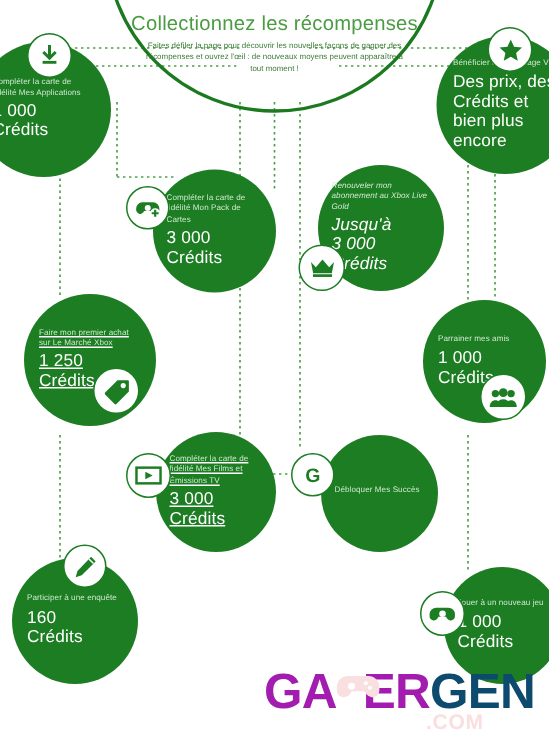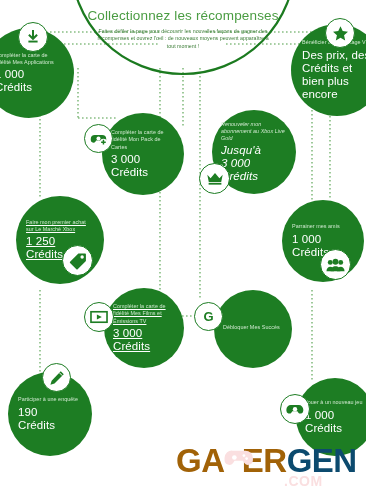--- a/index.html
+++ b/index.html
@@ -80,21 +80,21 @@
   
   #watermark{
     position:absolute;left:176px;top:441px;width:190px;height:55px;
     pointer-events:none;
   }
   #wm-main{
     position:absolute;left:0;top:0;
     font-size:33px;font-weight:bold;letter-spacing:-0.5px;
     line-height:40px;white-space:nowrap;
   }
-  #wm-main .g1{color:#a16207;}
+  #wm-main .g1{color:#a21caf;}
   #wm-main .g2{color:#0c4a6e;}
   #wm-dot{
     position:absolute;left:108px;top:32px;
     font-size:14px;font-weight:bold;color:#fadfe0;letter-spacing:0.5px;
   }
   #wm-pad{position:absolute;left:48px;top:6px;}
 </style>
 </head>
 <body>
 
@@ -276,21 +276,21 @@
     <div class="badge" style="left:194px;top:302px;width:29px;height:29px;">
       <span class="gletter">G</span>
     </div>
   </div>
 
   <div class="node">
     <div class="bubble" style="left:8px;top:372px;width:84px;height:84px;">
       <div class="inner" style="padding:0 10px;">
         <div class="desc">Participer à une enquête</div>
         <div class="amount">
-          <span>190</span>
+          <span>160</span>
           <span class="l2">Crédits</span>
         </div>
       </div>
     </div>
     <div class="badge" style="left:42px;top:363px;width:29px;height:29px;">
       <svg width="16" height="16" viewBox="0 0 18 18">
         <path d="M13.2 1.4 L16.6 4.8 L6.2 15.2 L1.6 16.6 L3 12 z" fill="#1d7d23"></path>
         <path d="M11.6 3 L15 6.4" stroke="#ffffff" stroke-width="1.1"></path>
       </svg>
     </div>

